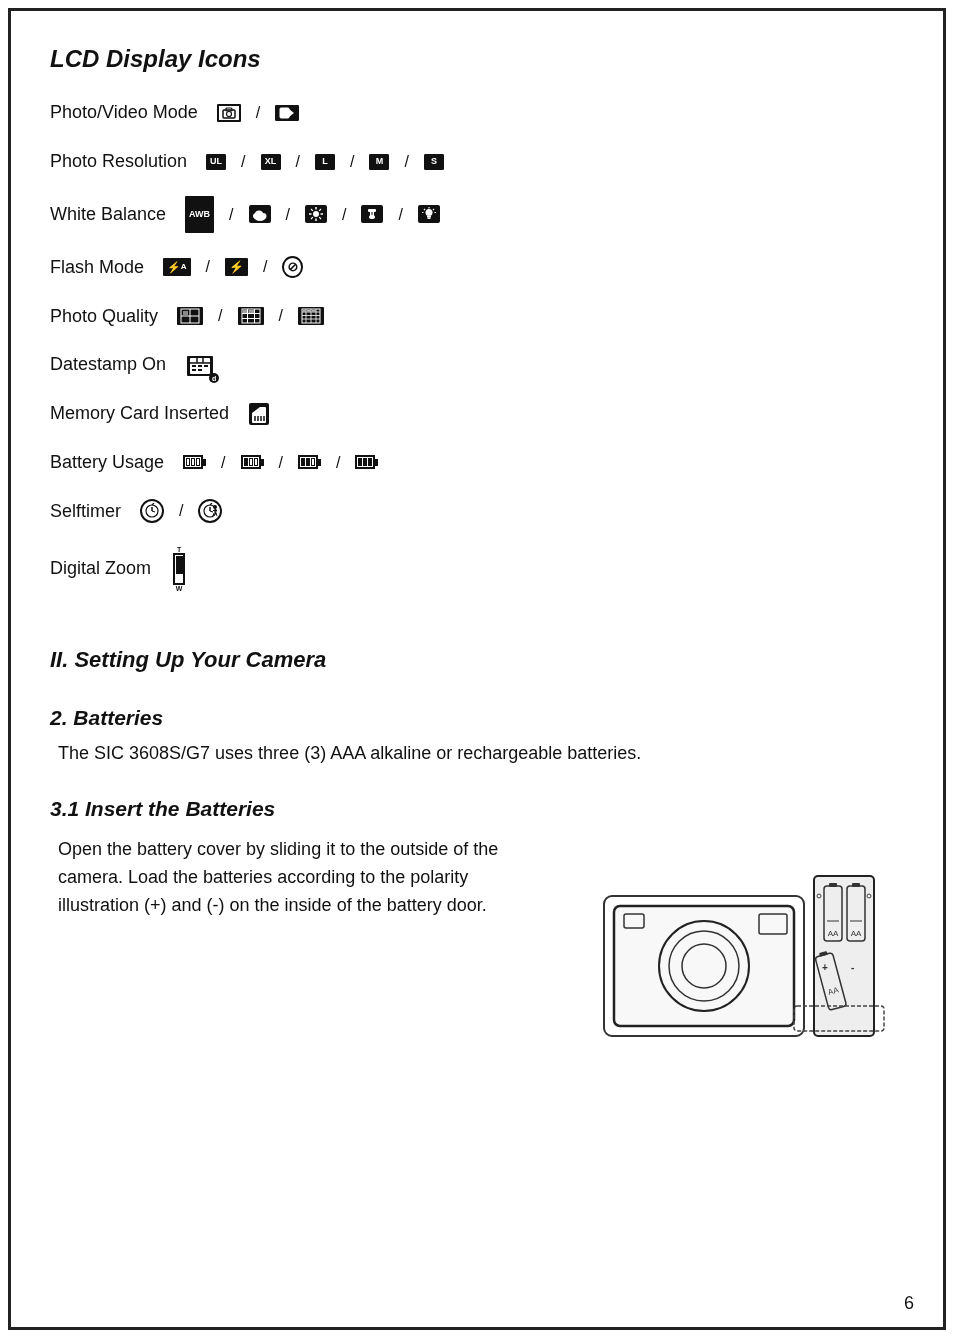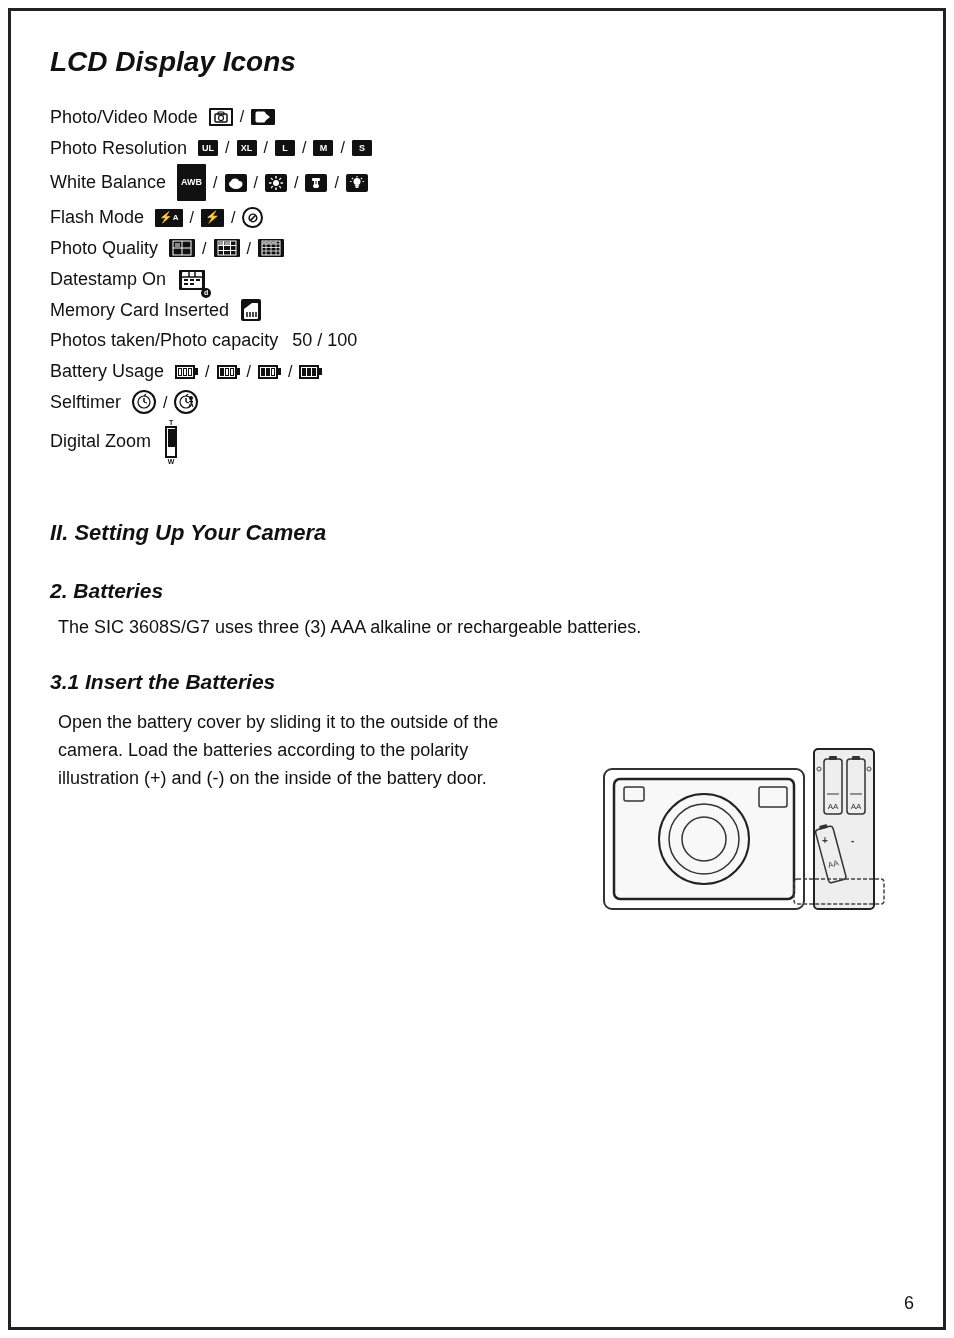--- a/index.html
+++ b/index.html
@@ -25,21 +25,21 @@
 
     .page-number {
       position: absolute;
       bottom: 20px;
       right: 40px;
       font-size: 18px;
       color: #111;
     }
 
     h1 {
-      font-size: 28px;
+      font-size: 24px;
       font-weight: 900;
       font-style: italic;
       margin-bottom: 18px;
       margin-top: 10px;
       font-family: Arial, Helvetica, sans-serif;
     }
 
     h2 {
       font-size: 22px;
       font-weight: 900;
@@ -59,21 +59,22 @@
     .icon-list {
       list-style: none;
       margin-bottom: 4px;
     }
 
     .icon-list li {
       margin-bottom: 2px;
       display: flex;
       align-items: center;
       flex-wrap: wrap;
-      gap: 6px;
+      gap: 14px;
+      margin-top: 20px;
     }
 
     .label-text {
       margin-right: 4px;
     }
 
     
     .cam-icon {
       display: inline-flex;
       align-items: center;
@@ -435,24 +436,20 @@
         <rect x="1" y="3" width="14" height="16" rx="1" fill="white"></rect>
         <polygon points="1,3 9,3 1,9" fill="#111"></polygon>
         <line x1="4" y1="12" x2="4" y2="17" stroke="#111" stroke-width="1.5"></line>
         <line x1="7" y1="12" x2="7" y2="17" stroke="#111" stroke-width="1.5"></line>
         <line x1="10" y1="12" x2="10" y2="17" stroke="#111" stroke-width="1.5"></line>
         <line x1="13" y1="12" x2="13" y2="17" stroke="#111" stroke-width="1.5"></line>
       </svg>
     </span>
   </li>
 
-  <li>
-    <span class="label-text">Photos taken/Photo capacity</span>
-    <span style="margin-left:4px;">50 / 100</span>
-  </li>
 
   <li>
     <span class="label-text">Battery Usage</span>
 
     <span style="display:inline-flex;align-items:center;vertical-align:middle;margin:0 1px;">
       <span style="border:2px solid #111;height:14px;display:inline-flex;align-items:center;padding:1px 1px;gap:1px;">
         <span style="width:4px;height:8px;background:transparent;border:1px solid #111;display:inline-block;"></span>
         <span style="width:4px;height:8px;background:transparent;border:1px solid #111;display:inline-block;"></span>
         <span style="width:4px;height:8px;background:transparent;border:1px solid #111;display:inline-block;"></span>
       </span>

